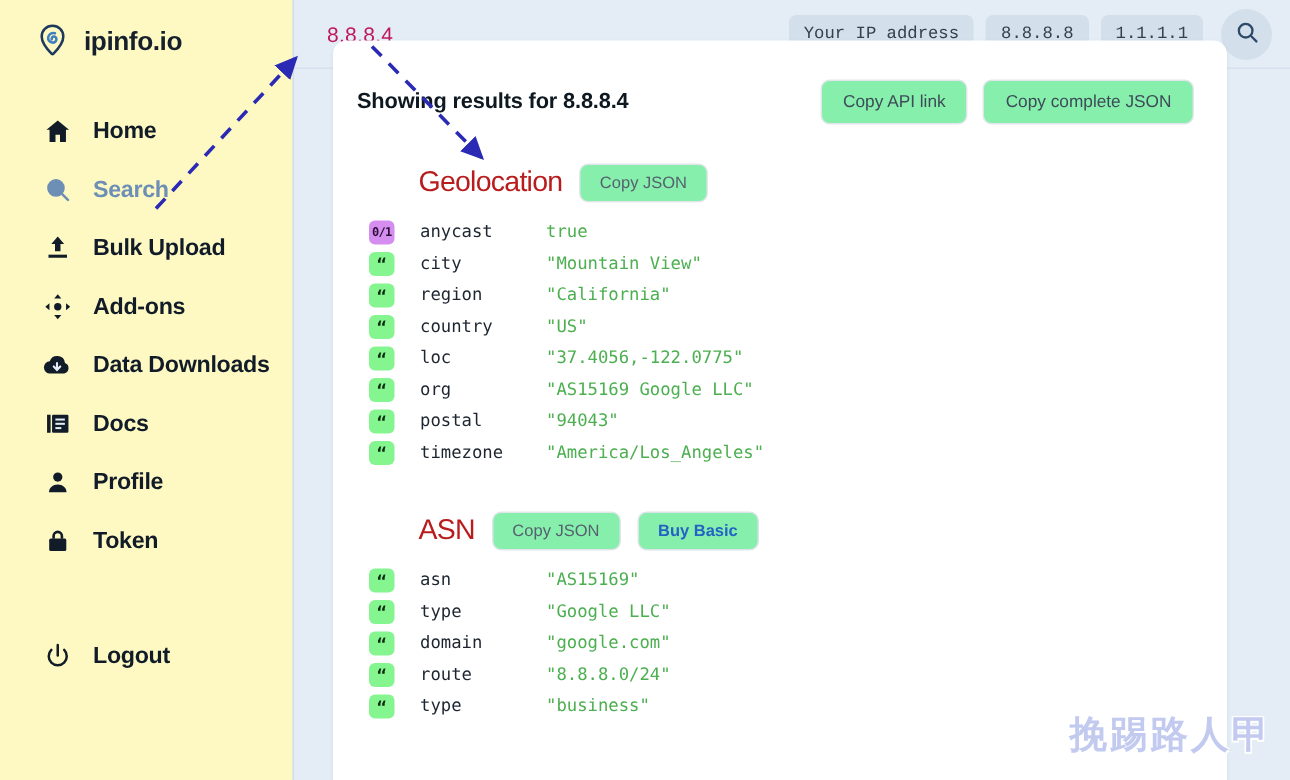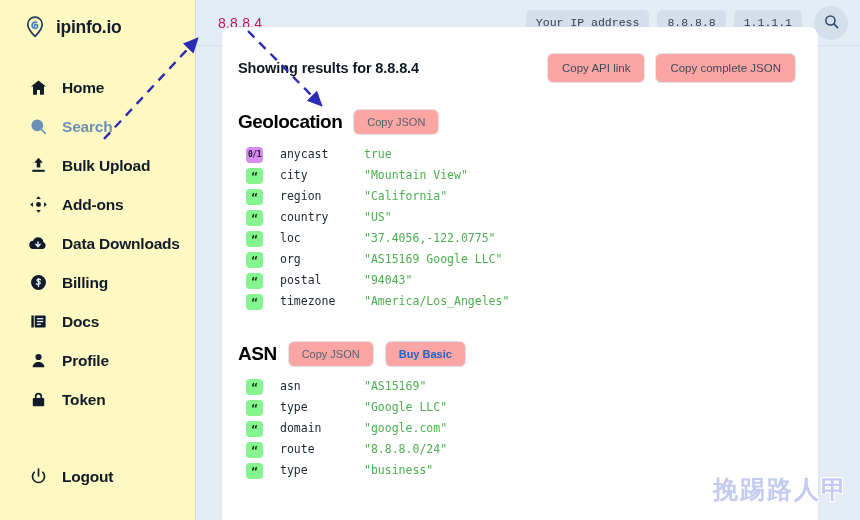--- a/index.html
+++ b/index.html
@@ -85,32 +85,32 @@
   .results-row {
     display: flex; align-items: center; justify-content: space-between;
     padding: 0 0 0 0;
   }
   .results-title {
     font-size: 14.5px; font-weight: 700; color: #0e1821;
     letter-spacing: -0.1px;
   }
   .hdr-btns { display: flex; gap: 10px; }
   .ghost-btn {
-    background: #fca5a5; border: 1px solid #e2e6eb; border-radius: 6px;
+    background: #86efac; border: 1px solid #e2e6eb; border-radius: 6px;
     padding: 8px 14px; font-size: 11.5px; color: #3e4b58;
     font-family: "Liberation Sans", sans-serif; cursor: pointer;
     white-space: nowrap;
   }
   .ghost-btn.small { padding: 6px 13px; font-size: 11px; color: #54616e; }
   .ghost-btn.buy { color: #2463c4; font-weight: 700; border-color: #dde3ea; }
 
   .section { margin-top: 26px; }
   .section-head { display: flex; align-items: center; gap: 11px; }
   .section-title {
-    font-size: 19px; font-weight: 700; color: #000000; letter-spacing: -0.5px;
+    font-size: 19px; font-weight: 400; color: #b91c1c; letter-spacing: -0.5px; margin-left: 41px;
   }
 
   .kv-list { margin-top: 12px; }
   .kv-row {
     display: flex; align-items: flex-start; height: 21px; margin-bottom: 0px;
   }
   .type-badge {
     width: 17px; height: 16px; border-radius: 4px; flex: 0 0 17px;
     display: flex; align-items: center; justify-content: center;
     font-family: "DejaVu Sans Mono", monospace;
@@ -202,30 +202,20 @@
       <div class="nav-item">
         <span class="nav-ico">
           <svg width="20" height="20" viewBox="0 0 24 24" fill="#111c28">
             <path d="M18.4 9.6A6.3 6.3 0 0 0 6.2 8.2 4.8 4.8 0 0 0 6.6 18h11.2a4.4 4.4 0 0 0 .6-8.4z"></path>
             <path d="M12 9.6v4.6M9.4 12.4 12 15.2l2.6-2.8" stroke="#e4edf6" stroke-width="1.7" fill="none" stroke-linecap="round"></path>
           </svg>
         </span>
         <span class="nav-label">Data Downloads</span>
       </div>
 
-      <div class="nav-item">
-        <span class="nav-ico">
-          <svg width="19" height="19" viewBox="0 0 24 24">
-            <circle cx="12" cy="12" r="9.4" fill="#111c28"></circle>
-            <path d="M14.6 8.6c-1.2-1.1-4.2-1.2-4.6.6-.35 1.6 4.4 1.4 4.2 3.4-.2 2.1-3.6 2.2-5 .9" fill="none" stroke="#e4edf6" stroke-width="1.6" stroke-linecap="round"></path>
-            <line x1="12" y1="6.3" x2="12" y2="17.7" stroke="#e4edf6" stroke-width="1.6"></line>
-          </svg>
-        </span>
-        <span class="nav-label">Billing</span>
-      </div>
 
       <div class="nav-item">
         <span class="nav-ico">
           <svg width="19" height="19" viewBox="0 0 24 24" fill="#111c28">
             <rect x="3" y="4.4" width="3" height="15.2"></rect>
             <rect x="7.2" y="4.4" width="13.8" height="15.2" rx="1"></rect>
             <g fill="#e4edf6">
                 <rect x="10" y="7.6" width="8" height="1.7"></rect>
                 <rect x="10" y="11.2" width="8" height="1.7"></rect>
                 <rect x="10" y="14.8" width="5" height="1.7"></rect>

